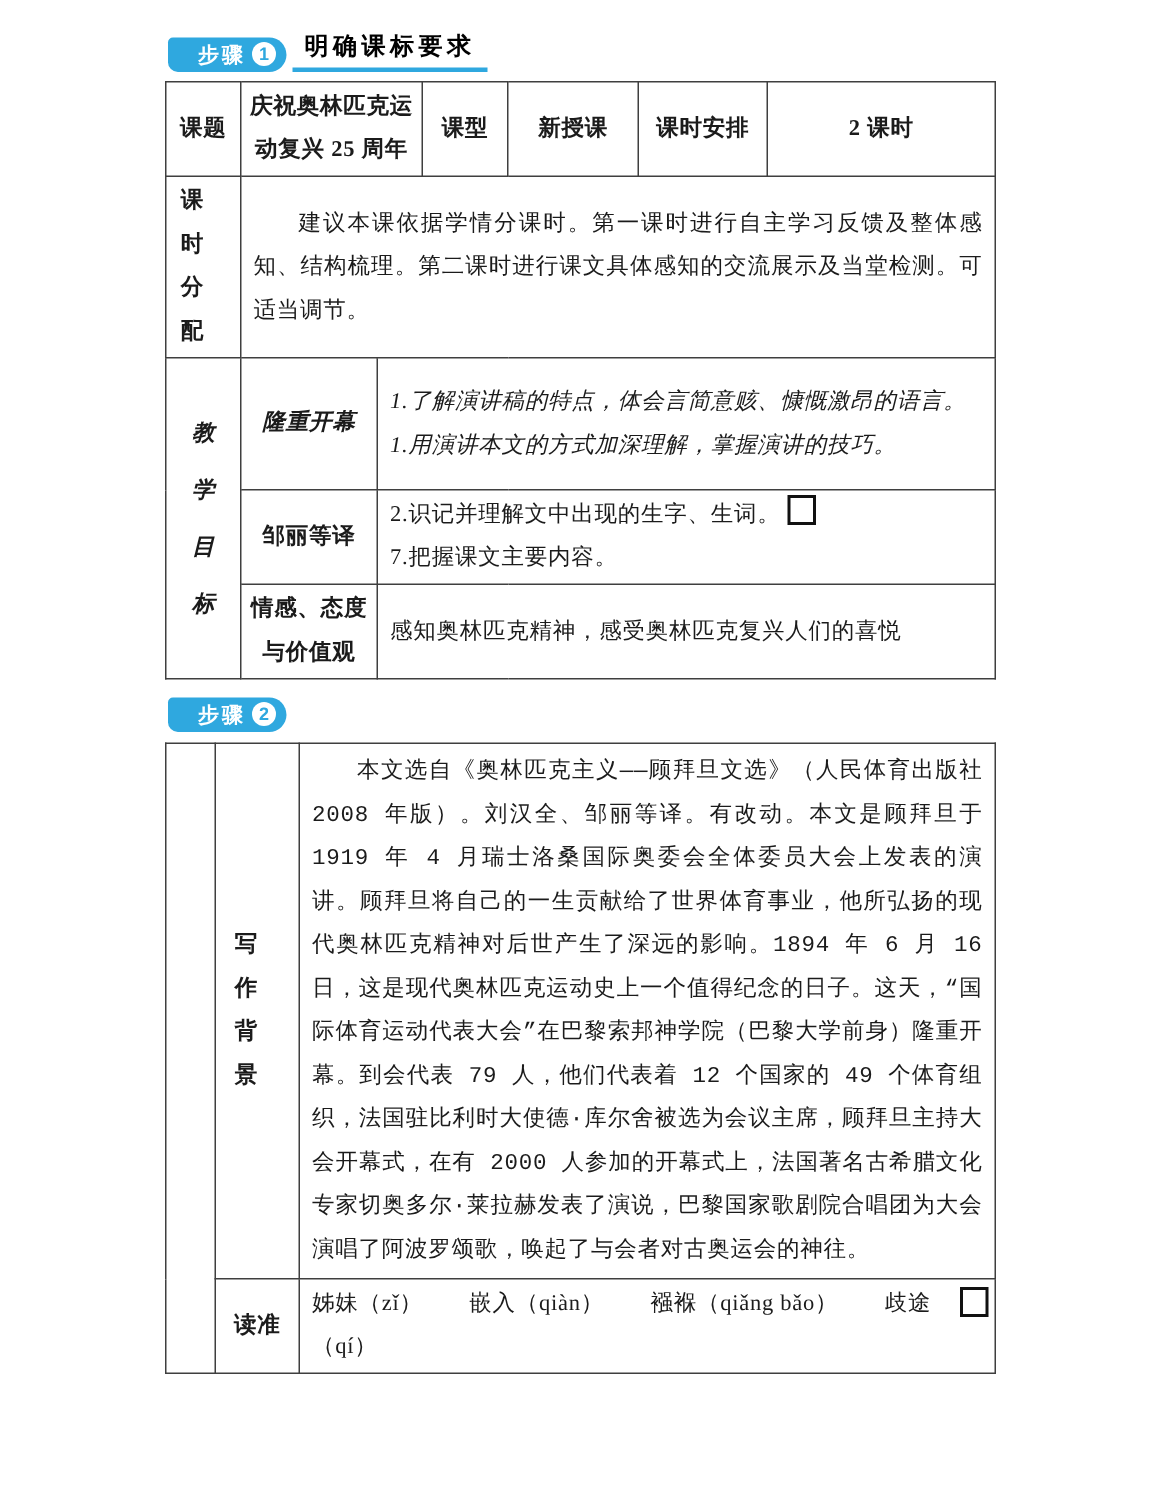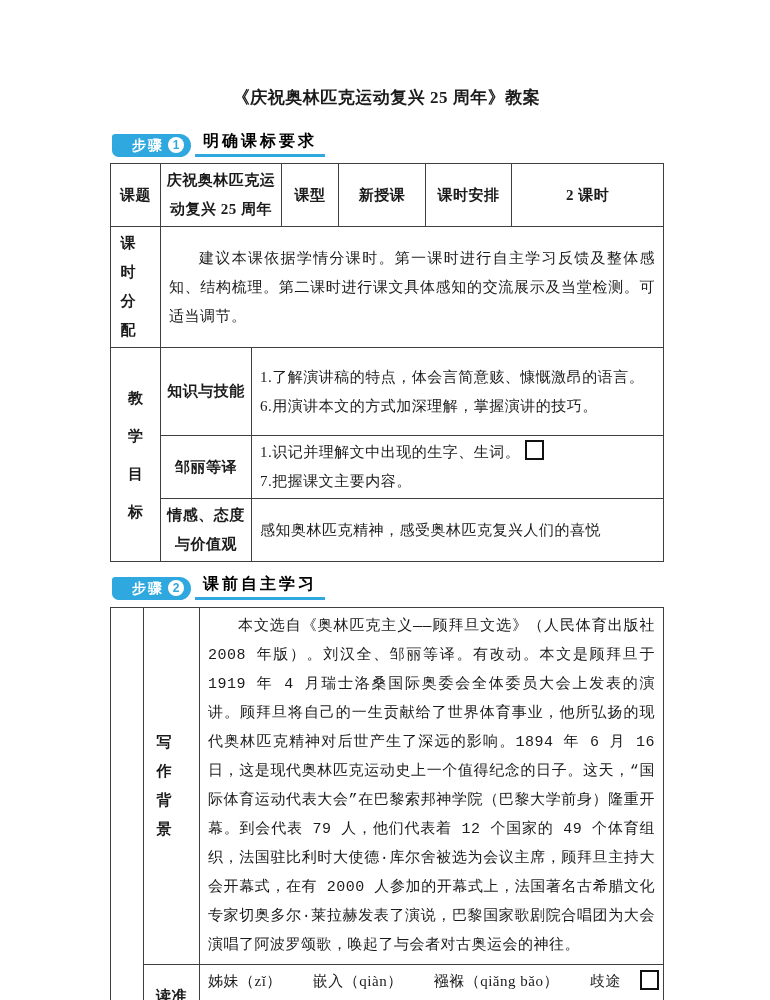--- a/index.html
+++ b/index.html
@@ -66,39 +66,38 @@
   .txt { text-align: justify; }
   .indent { text-indent: 2em; }
   .w2 { width: 2em; margin: 0 auto; word-break: break-all; text-align: left; }
   .wrap { word-break: break-all; }
   .vstack {
     width: 1em; margin: 0 auto; word-break: break-all;
     line-height: 38px; text-align: left;
   }
   .r1 td { height: 57px; text-align: center; }
   .r2 td { height: 89px; }
-  .r3 td { height: 88px; }
+  .r3 td { height: 88px; font-style: italic; }
   .r4 td { height: 53px; }
   .r5 td { height: 52px; }
   .du-row td { height: 30px; }
   .bg-cell { padding: 4px 8px; font-family: Liberation Mono, monospace; }
 
   .box-icon {
     display: inline-block; width: 15px; height: 16px;
     border: 2px solid #111; background: #fff;
     vertical-align: -3px; margin-left: 5px;
   }
   .box-right { float: right; margin: 3px -4px 0 0; }
 </style>
 </head>
 <body>
 
 <div class="content">
 
-  <h1 class="doc-title">《庆祝奥林匹克运动复兴 25 周年》教案</h1>
 
   <div class="step-row">
     <span class="step-badge">
       <span>步骤</span>
       <span class="step-num">1</span>
     </span>
     <span class="step-heading">明确课标要求</span>
   </div>
 
   <table class="t1">
@@ -125,46 +124,45 @@
         <div class="w2">课时分配</div>
       </td>
       <td colspan="6" class="txt">
         <div class="indent">建议本课依据学情分课时。第一课时进行自主学习反馈及整体感知、结构梳理。第二课时进行课文具体感知的交流展示及当堂检测。可适当调节。</div>
       </td>
     </tr>
     <tr class="r3">
       <td rowspan="3" class="lbl">
         <div class="vstack">教学目标</div>
       </td>
-      <td class="lbl wrap">知识与技能</td>
+      <td class="lbl wrap">隆重开幕</td>
       <td colspan="5" class="txt">
         <div><span>1.了解演讲稿的特点，体会言简意赅、慷慨激昂的语言。</span></div>
-        <div><span>6.用演讲本文的方式加深理解，掌握演讲的技巧。</span></div>
+        <div><span>1.用演讲本文的方式加深理解，掌握演讲的技巧。</span></div>
       </td>
     </tr>
     <tr class="r4">
       <td class="lbl wrap">邹丽等译</td>
       <td colspan="5" class="txt">
-        <div><span>1.识记并理解文中出现的生字、生词。</span><span class="box-icon"></span></div>
+        <div><span>2.识记并理解文中出现的生字、生词。</span><span class="box-icon"></span></div>
         <div><span>7.把握课文主要内容。</span></div>
       </td>
     </tr>
     <tr class="r5">
       <td class="lbl wrap">情感、态度与价值观</td>
       <td colspan="5" class="txt">感知奥林匹克精神，感受奥林匹克复兴人们的喜悦</td>
     </tr>
   </tbody>
     </table>
 
   <div class="step-row" style="margin-top:12px;">
     <span class="step-badge">
       <span>步骤</span>
       <span class="step-num">2</span>
     </span>
-    <span class="step-heading">课前自主学习</span>
   </div>
 
   <table class="t2">
     <colgroup>
       <col style="width:33px">
         <col style="width:56px">
         <col style="width:464px">
     </colgroup>
     <tbody>
         <tr class="bg-row">

